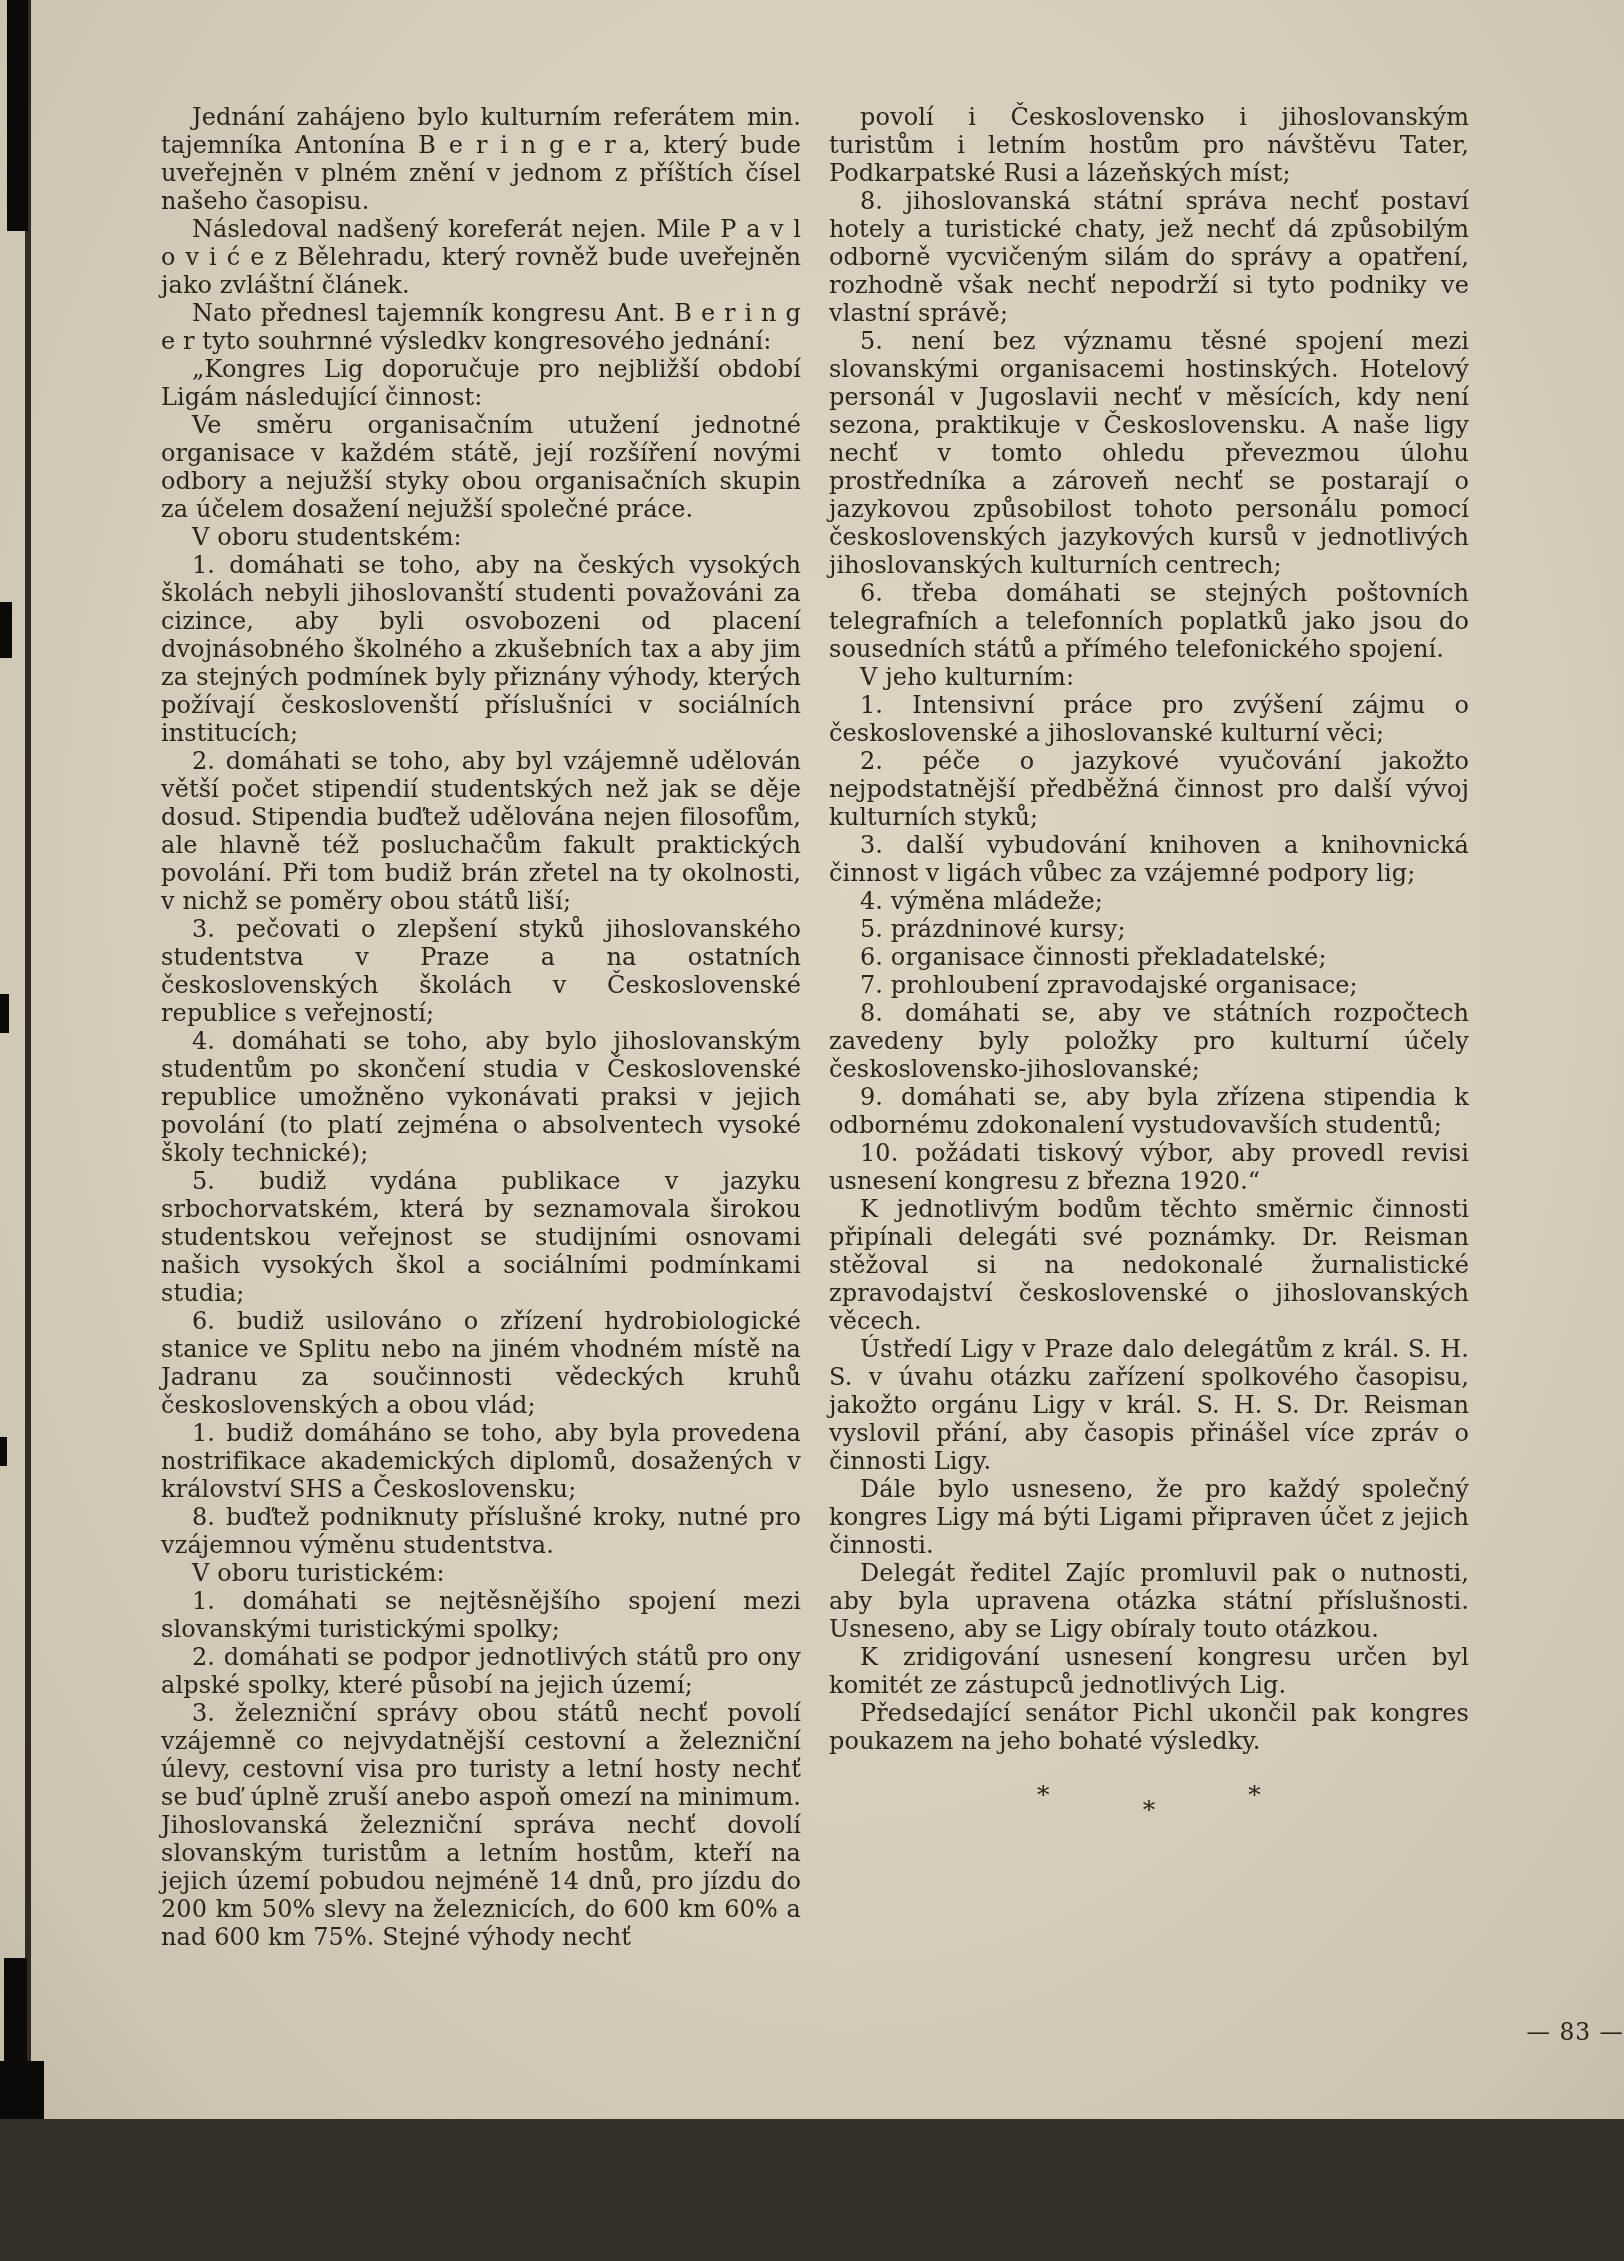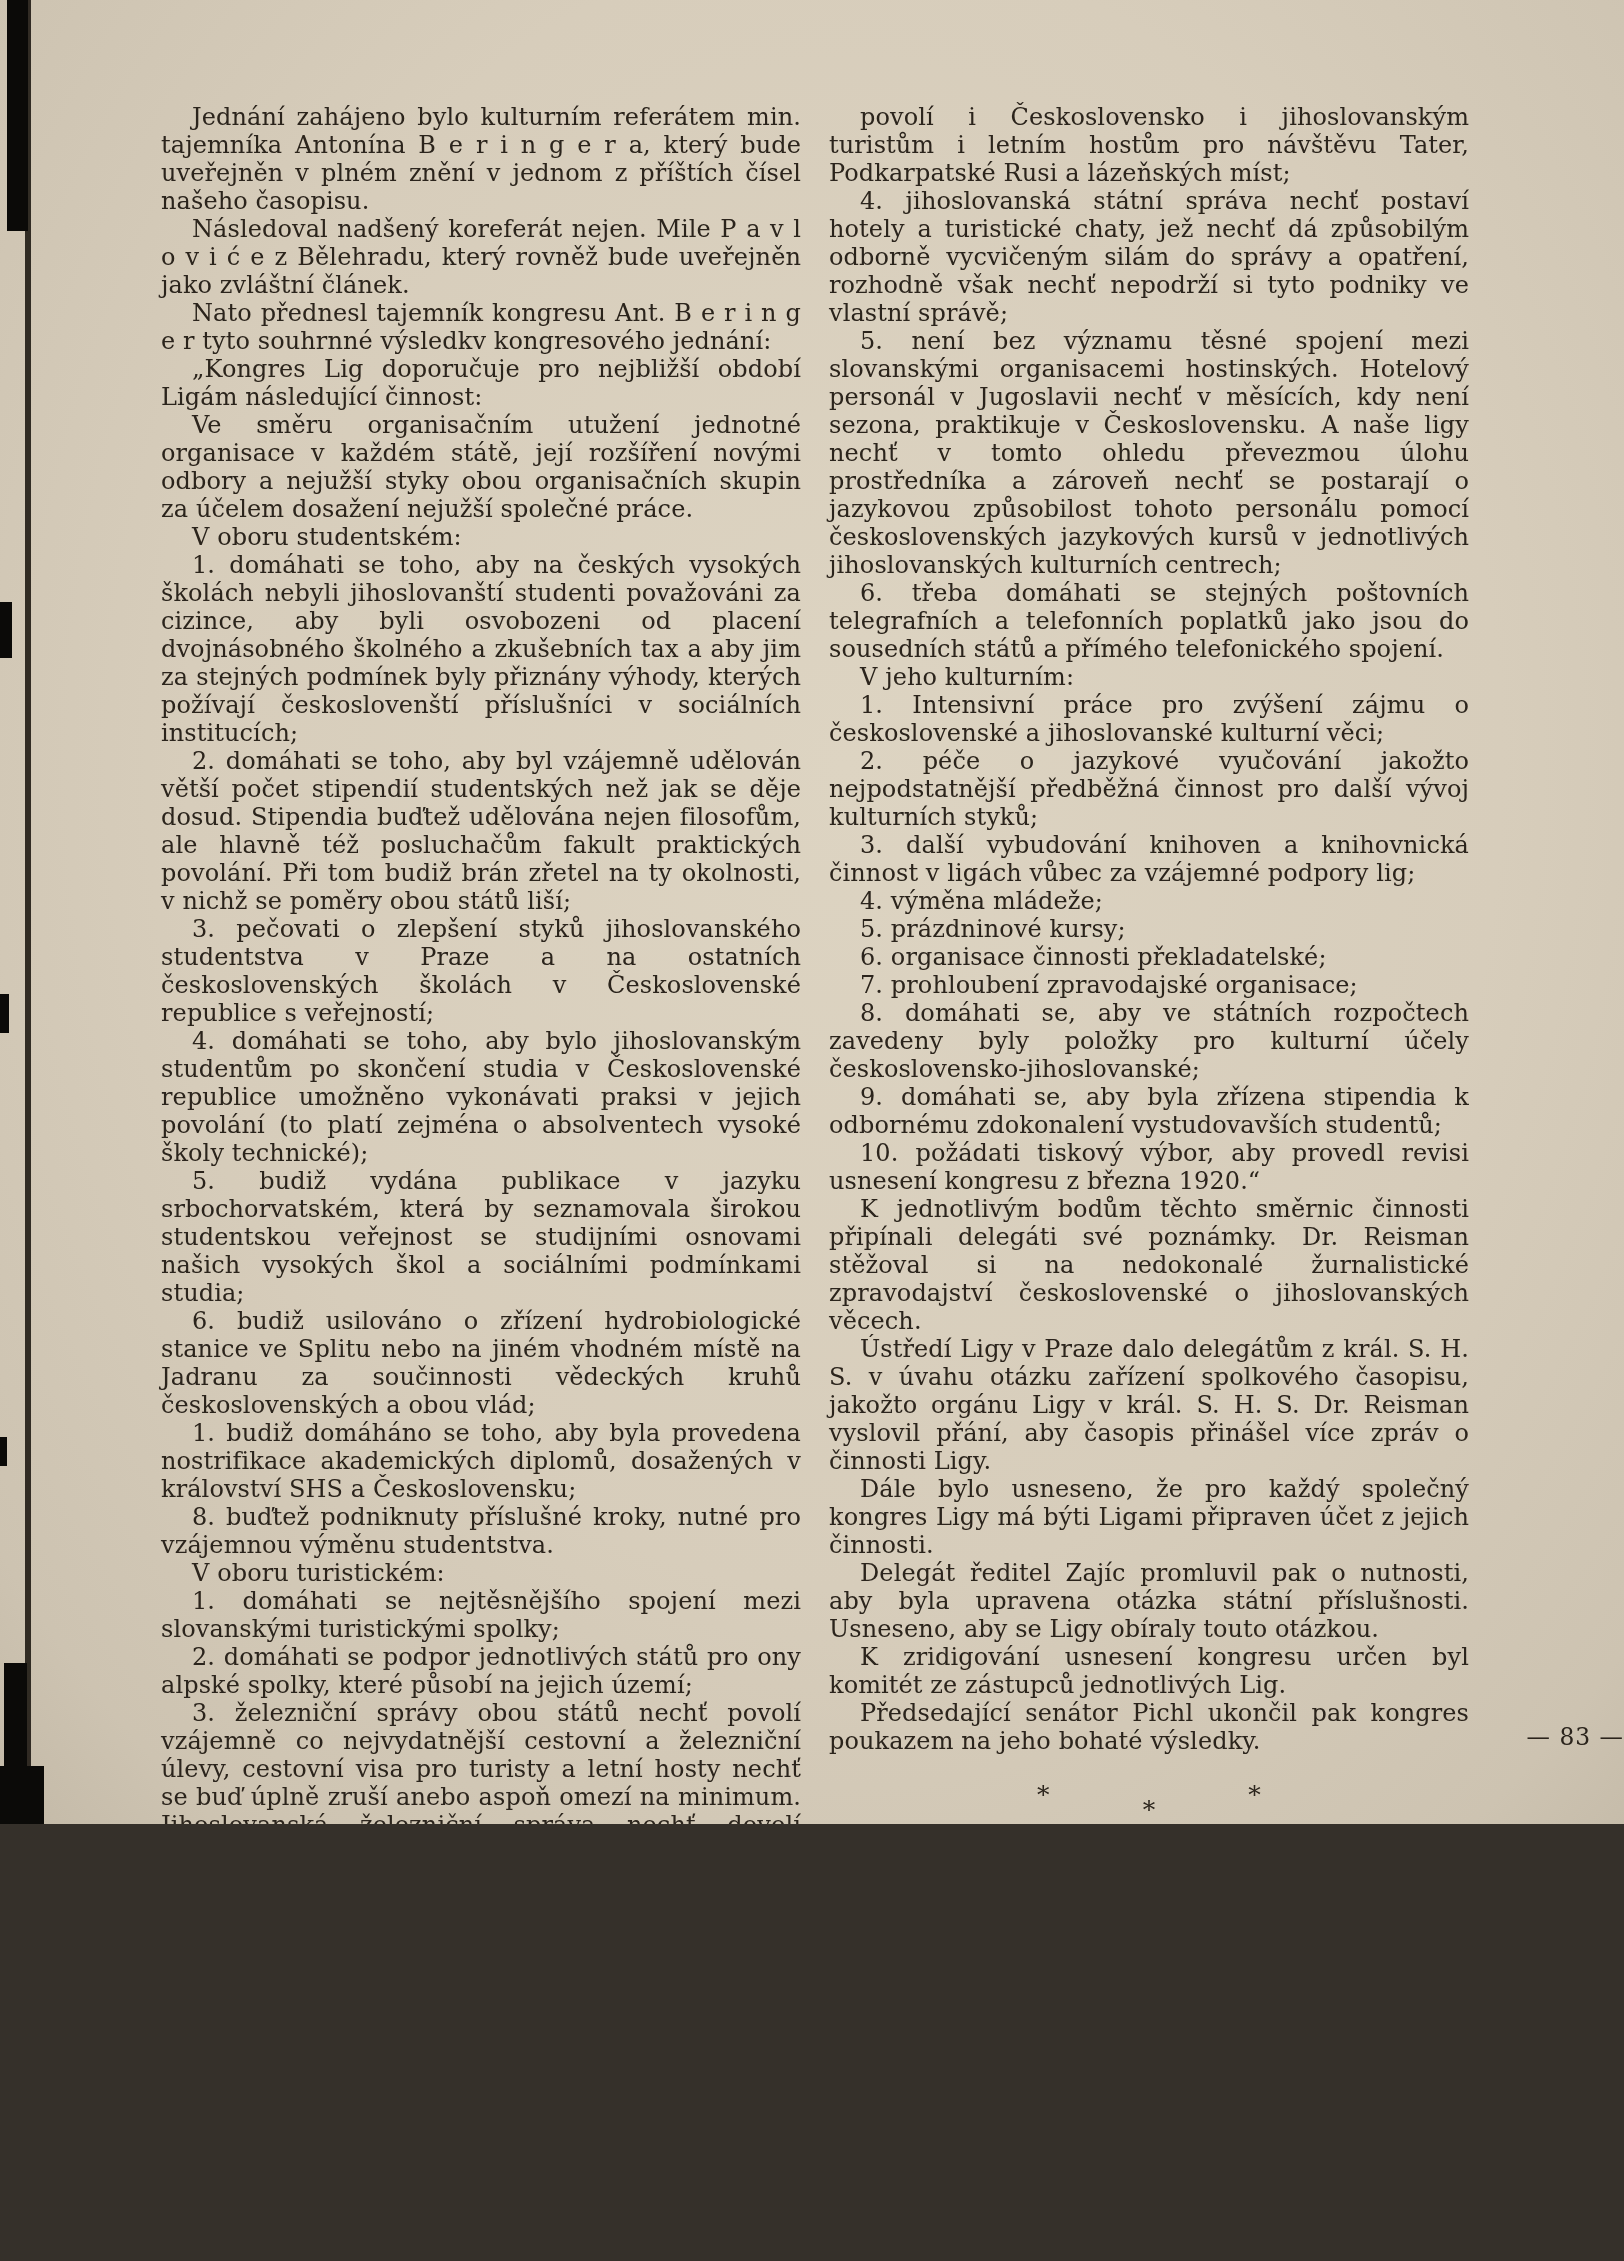--- a/index.html
+++ b/index.html
@@ -3,21 +3,21 @@
 <meta charset="utf-8">
 <style>
   html, body {
     margin: 0;
     padding: 0;
     background: #35302a;
   }
   .page {
     position: relative;
     width: 1624px;
-    height: 1824px;
+    height: 2119px;
     overflow: hidden;
     background: radial-gradient(ellipse at 52% 42%, #ddd4c2 0%, #d7cdbb 55%, #cdc3b1 88%, #c3b9a7 100%);
     font-family: "DejaVu Serif", "Liberation Serif", serif;
     color: #2b241c;
   }
   
   .binding-line {
     position: absolute;
     left: 25px; top: 0;
     width: 5.8px; height: 100%;
@@ -106,21 +106,21 @@
         <p class="para">8. buďtež podniknuty příslušné kroky, nutné pro vzájemnou výměnu studentstva.</p>
         <p class="para">V oboru turistickém:</p>
         <p class="para">1. domáhati se nejtěsnějšího spojení mezi slovanskými turistickými spolky;</p>
         <p class="para">2. domáhati se podpor jednotlivých států pro ony alpské spolky, které působí na jejich území;</p>
         <p class="para">3. železniční správy obou států nechť povolí vzájemně co nejvydatnější cestovní a železniční úlevy, cestovní visa pro turisty a letní hosty nechť se buď úplně zruší anebo aspoň omezí na minimum. Jihoslovanská železniční správa nechť dovolí slovanským turistům a letním hostům, kteří na jejich území pobudou nejméně 14 dnů, pro jízdu do 200 km 50% slevy na železnicích, do 600 km 60% a nad 600 km 75%. Stejné výhody nechť</p>
       </div>
 
     <div class="col">
       <div>
           <p class="para">povolí i Československo i jihoslovanským turistům i letním hostům pro návštěvu Tater, Podkarpatské Rusi a lázeňských míst;</p>
-          <p class="para">4. jihoslovanská státní správa nechť postaví hotely a turistické chaty, jež nechť dá způsobilým odborně vycvičeným silám do správy a opatření, rozhodně však nechť nepodrží si tyto podniky ve vlastní správě;</p>
+          <p class="para">8. jihoslovanská státní správa nechť postaví hotely a turistické chaty, jež nechť dá způsobilým odborně vycvičeným silám do správy a opatření, rozhodně však nechť nepodrží si tyto podniky ve vlastní správě;</p>
           <p class="para">5. není bez významu těsné spojení mezi slovanskými organisacemi hostinských. Hotelový personál v Jugoslavii nechť v měsících, kdy není sezona, praktikuje v Československu. A naše ligy nechť v tomto ohledu převezmou úlohu prostředníka a zároveň nechť se postarají o jazykovou způsobilost tohoto personálu pomocí československých jazykových kursů v jednotlivých jihoslovanských kulturních centrech;</p>
           <p class="para">6. třeba domáhati se stejných poštovních telegrafních a telefonních poplatků jako jsou do sousedních států a přímého telefonického spojení.</p>
           <p class="para">V jeho kulturním:</p>
           <p class="para">1. Intensivní práce pro zvýšení zájmu o československé a jihoslovanské kulturní věci;</p>
           <p class="para">2. péče o jazykové vyučování jakožto nejpodstatnější předběžná činnost pro další vývoj kulturních styků;</p>
           <p class="para">3. další vybudování knihoven a knihovnická činnost v ligách vůbec za vzájemné podpory lig;</p>
           <p class="para">4. výměna mládeže;</p>
           <p class="para">5. prázdninové kursy;</p>
           <p class="para">6. organisace činnosti překladatelské;</p>
           <p class="para">7. prohloubení zpravodajské organisace;</p>

